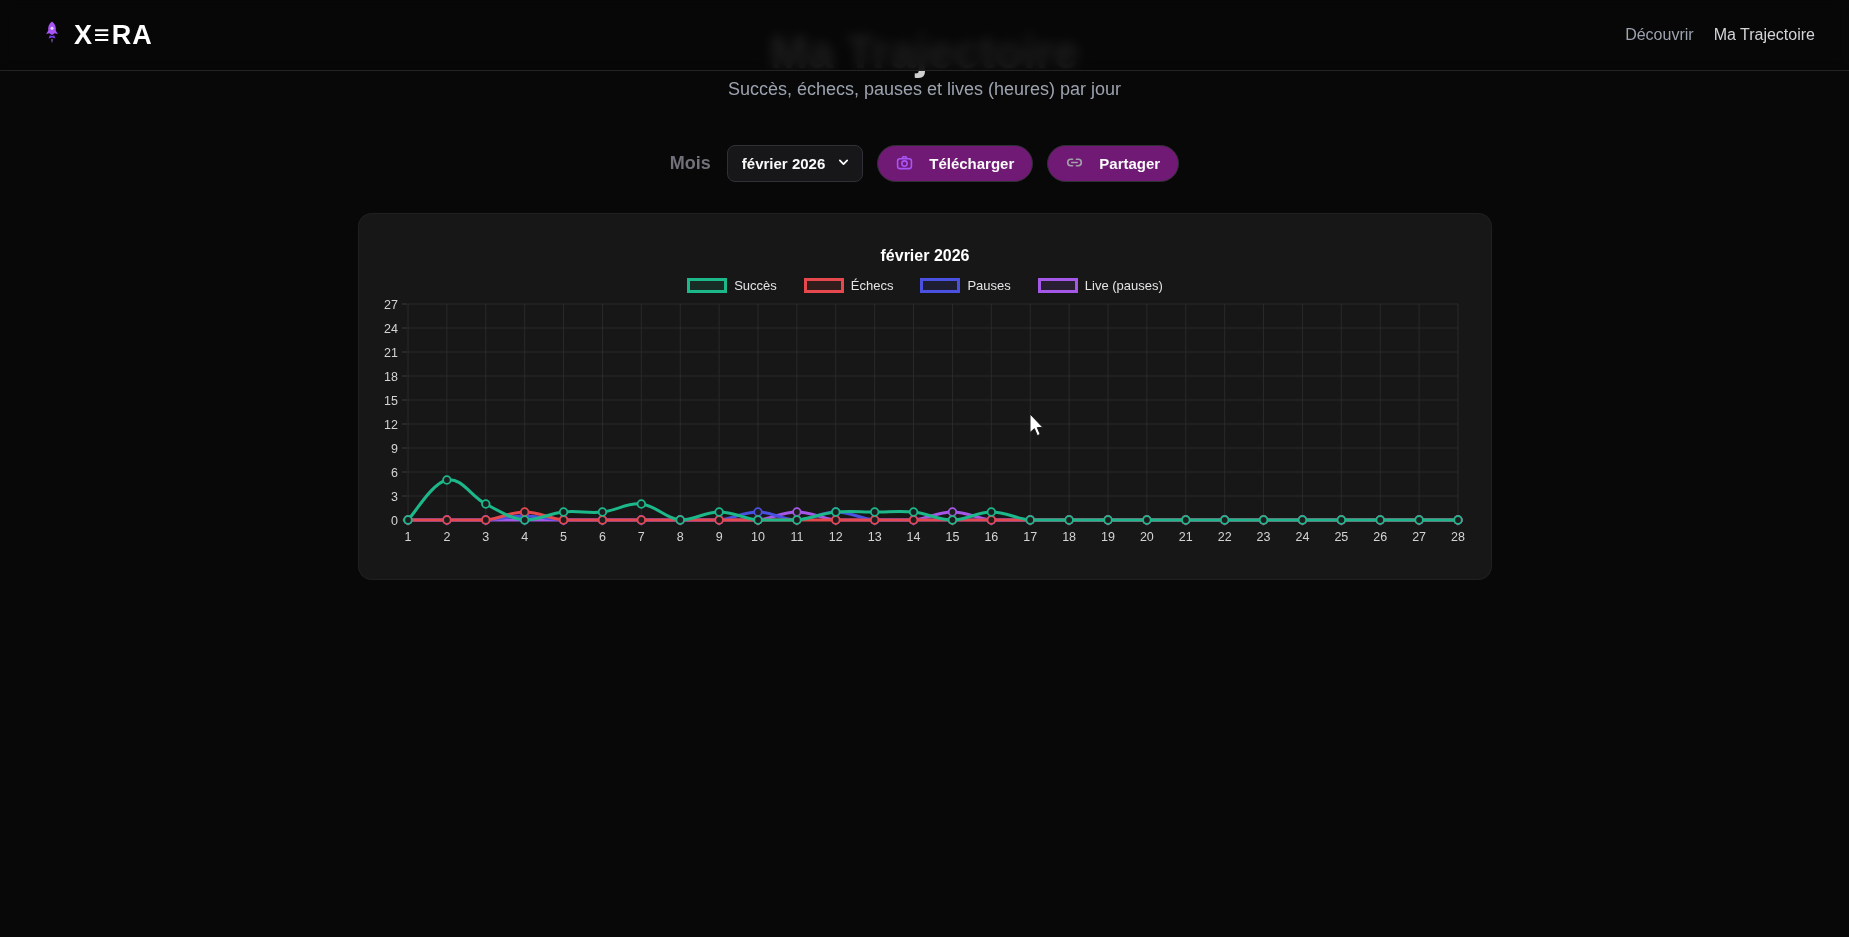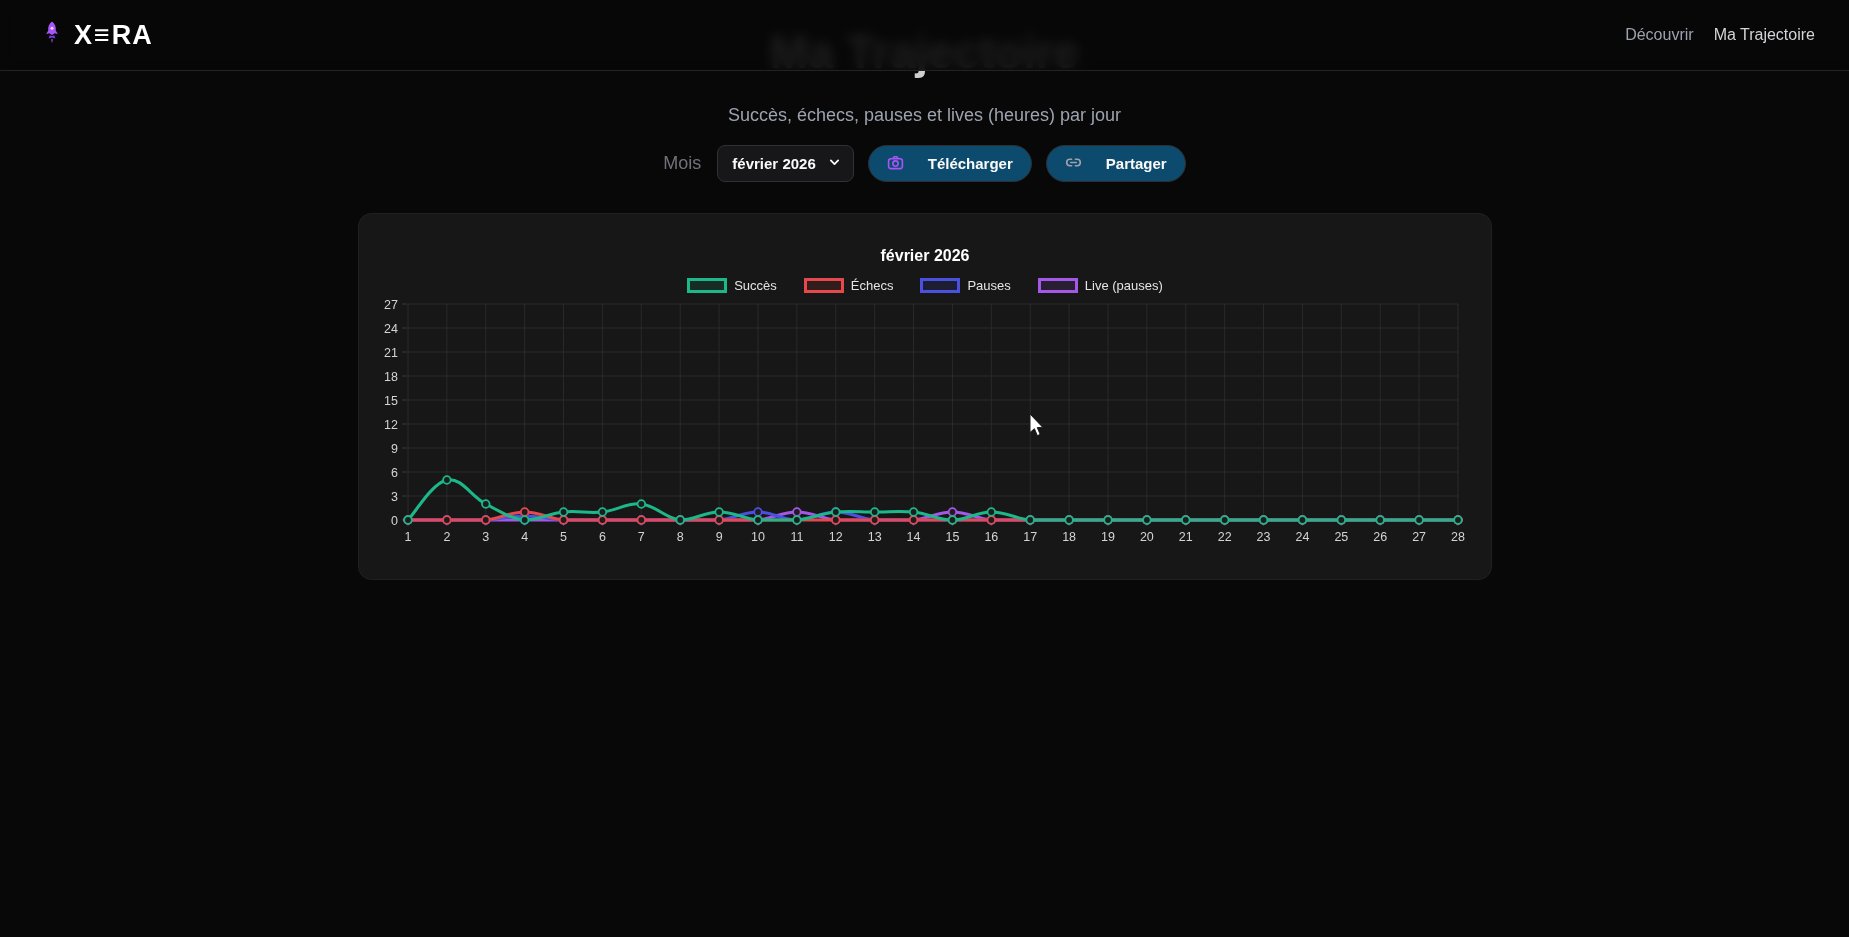--- a/index.html
+++ b/index.html
@@ -16,28 +16,28 @@
   .nav-links { display:flex; align-items:center; gap:20px; }
   .nav-link { font-size:16px; text-decoration:none; cursor:pointer; }
   .nav-link.dim { color:#9ca3af; }
   .nav-link.active { color:#d4d4d8; }
 
   
   .page-title { position:absolute; top:29px; left:0; width:100%; text-align:center; z-index:1;
                 font-size:46px; font-weight:bold; color:#cfcfcf; line-height:1; }
 
   
-  .subtitle { position:absolute; top:105px; width:100%; text-align:center; font-size:18px; color:#9ca3af; z-index:2; }
+  .subtitle { position:absolute; top:79px; width:100%; text-align:center; font-size:18px; color:#9ca3af; z-index:2; }
   .controls { position:absolute; top:145px; width:100%; display:flex; align-items:center; justify-content:center; gap:14px; z-index:2; }
-  .month-label { font-size:18px; font-weight:normal; color:#71717a; margin-right:2px; }
+  .month-label { font-size:18px; font-weight:bold; color:#71717a; margin-right:2px; }
   .month-select { position:relative; background:#17171a; border:1px solid #303036; border-radius:8px;
                   height:37px; display:flex; align-items:center; gap:12px; padding:0 12px 0 14px;
                   font-size:15px; font-weight:bold; color:#fafafa; cursor:pointer; }
-  .pill-btn { height:37px; display:flex; align-items:center; gap:24px; padding:0 18px;
-              background:#0c4a6e; border:1px solid #2e2e33; border-radius:19px;
+  .pill-btn { height:37px; display:flex; align-items:center; gap:16px; padding:0 18px;
+              background:#701a75; border:1px solid #2e2e33; border-radius:19px;
               font-size:15px; font-weight:bold; color:#fafafa; cursor:pointer; }
 
   
   .card { position:absolute; top:213px; left:358px; width:1134px; height:367px;
           background:#171717; border:1px solid rgba(255,255,255,0.04); border-radius:14px; z-index:2; }
   .chart-title { margin-top:33px; text-align:center; font-size:16px; font-weight:bold; color:#ffffff; }
   .legend { margin-top:13px; display:flex; align-items:flex-end; justify-content:center; gap:27px; }
   .legend-item { display:flex; align-items:center; gap:7px; cursor:pointer; }
   .legend-swatch { width:40px; height:15px; border-style:solid; border-width:3px; }
   .legend-label { font-size:13px; color:#e4e4e7; }

